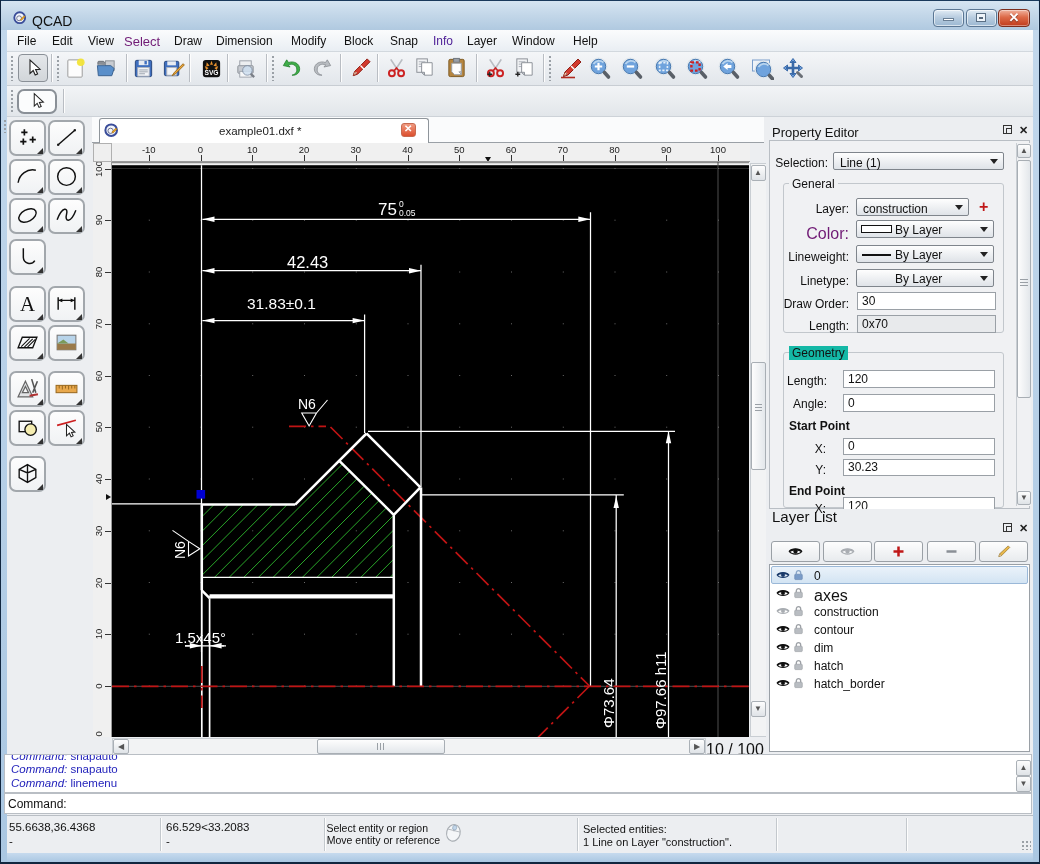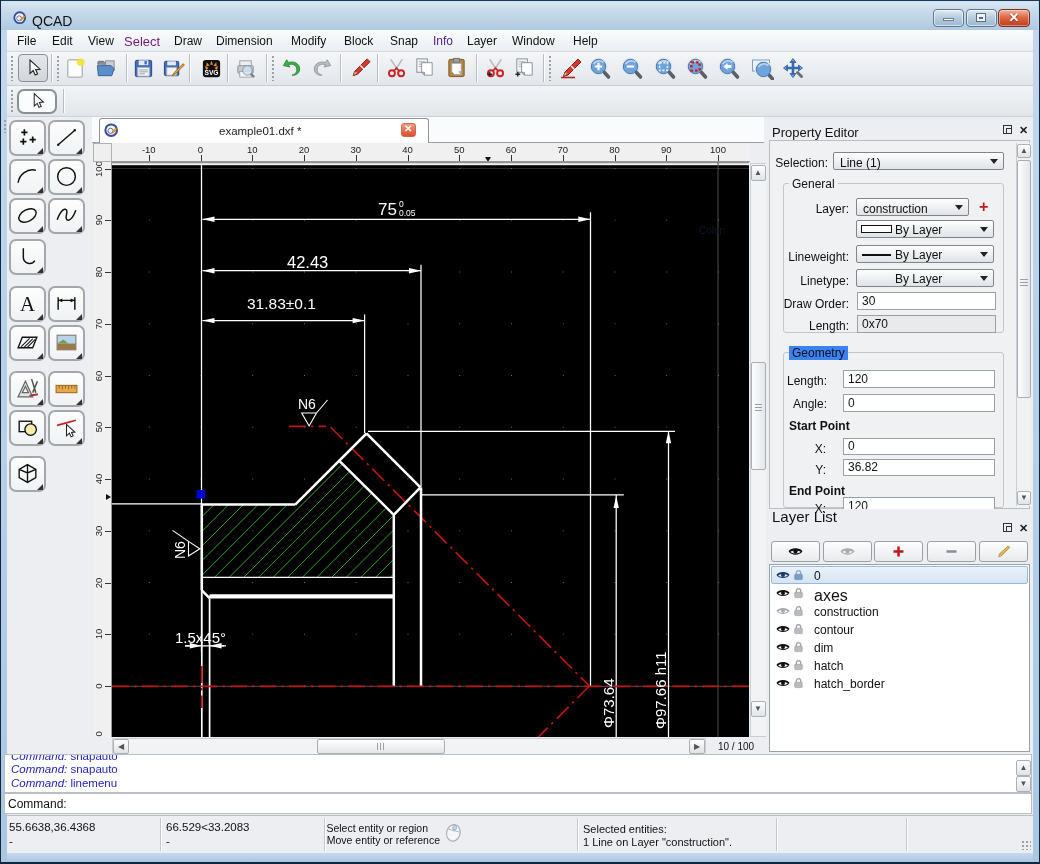--- a/index.html
+++ b/index.html
@@ -410,42 +410,42 @@
 <div class="ab" style="left:749.5px;top:163px;width:17px;height:574px;background:#f2f3f4;border:1px solid #c9ced3"></div>
 <div class="ab" style="left:750.5px;top:165px;width:15px;height:16px;border:1px solid #aab0b6;border-radius:2px;background:linear-gradient(#fdfdfd,#dfe3e7);color:#555;font-size:8px;text-align:center;line-height:14px">▲</div>
 <div class="ab" style="left:750.5px;top:701px;width:15px;height:16px;border:1px solid #aab0b6;border-radius:2px;background:linear-gradient(#fdfdfd,#dfe3e7);color:#555;font-size:8px;text-align:center;line-height:14px">▼</div>
 <div class="ab" style="left:750.5px;top:362px;width:15px;height:108px;border:1px solid #a8aeb4;border-radius:2px;background:linear-gradient(90deg,#fdfdfd,#e3e7eb)"></div>
 <div class="ab" style="left:754.5px;top:404px;width:7px;height:1px;background:#9aa0a6;box-shadow:0 3px #9aa0a6,0 6px #9aa0a6"></div>
 <div class="ab" style="left:112px;top:738px;width:594px;height:17px;background:#f2f3f4;border:1px solid #c9ced3"></div>
 <div class="ab" style="left:113px;top:739px;width:16px;height:15px;border:1px solid #aab0b6;border-radius:2px;background:linear-gradient(#fdfdfd,#dfe3e7);color:#555;font-size:8px;text-align:center;line-height:13px">◀</div>
 <div class="ab" style="left:689px;top:739px;width:16px;height:15px;border:1px solid #aab0b6;border-radius:2px;background:linear-gradient(#fdfdfd,#dfe3e7);color:#555;font-size:8px;text-align:center;line-height:13px">▶</div>
 <div class="ab" style="left:317px;top:739px;width:128px;height:15px;border:1px solid #a8aeb4;border-radius:2px;background:linear-gradient(#fdfdfd,#e3e7eb)"></div>
 <div class="ab" style="left:377px;top:743px;width:1px;height:7px;background:#9aa0a6;box-shadow:3px 0 #9aa0a6,6px 0 #9aa0a6"></div>
-<div class="ab" style="left:706px;top:741px;width:60px;height:13px;font-size:10px;color:#111;text-align:center">10 / 100</div>
+<div class="ab" style="left:706px;top:741px;width:60px;height:13px;font-size:16px;color:#111;text-align:left">10 / 100</div>
 <div class="ab" style="left:766px;top:117px;width:266px;height:638px;background:#eceef1"></div>
 <div class="ab" style="left:772px;top:125px;font-size:13px;color:#111">Property Editor</div>
 <div class="ab" style="left:1003px;top:125px;width:9px;height:9px;border:1px solid #333"></div>
 <div class="ab" style="left:1006px;top:128px;width:6px;height:6px;border:1px solid #333;background:#eceef1"></div>
 <div class="ab" style="left:1019px;top:124px;font-size:11px;color:#222;font-weight:bold">✕</div>
 <div class="ab" style="left:769px;top:140px;width:261px;height:369px;background:#f0f1f3;border:1px solid #b9bec4"></div>
 <div class="ab" style="left:678px;top:156px;width:150px;text-align:right;font-size:12px;color:#111">Selection:</div>
 <div class="ab" style="left:833px;top:152px;width:171px;height:17.5px;border:1px solid #7f858c;border-radius:2px;background:linear-gradient(#fefefe,#dfe3e8)"><span style="font-size:12px;color:#111;padding-left:6px;line-height:17px">Line (1)</span></div>
 <div class="ab" style="left:990px;top:158.75px;width:0;height:0;border-left:4px solid transparent;border-right:4px solid transparent;border-top:5px solid #222"></div>
 <div class="ab" style="left:1016px;top:143px;width:15px;height:363px;background:#f0f1f3;border-left:1px solid #c9ced3"></div>
 <div class="ab" style="left:1017px;top:144px;width:14px;height:14px;border:1px solid #aab0b6;border-radius:2px;background:linear-gradient(#fdfdfd,#dfe3e7);color:#555;font-size:8px;text-align:center;line-height:12px">▲</div>
 <div class="ab" style="left:1017px;top:491px;width:14px;height:14px;border:1px solid #aab0b6;border-radius:2px;background:linear-gradient(#fdfdfd,#dfe3e7);color:#555;font-size:8px;text-align:center;line-height:12px">▼</div>
 <div class="ab" style="left:1017px;top:160px;width:14px;height:238px;border:1px solid #a8aeb4;border-radius:2px;background:linear-gradient(90deg,#fdfdfd,#e3e7eb)"></div>
 <div class="ab" style="left:1020px;top:279px;width:8px;height:1px;background:#9aa0a6;box-shadow:0 3px #9aa0a6,0 6px #9aa0a6"></div>
 <div class="ab" style="left:783px;top:183px;width:221px;height:150px;border:1px solid #c2c7cc;border-radius:3px"></div>
 <div class="ab" style="left:789px;top:177px;background:#f0f1f3;padding:0 3px;font-size:12px;color:#111">General</div>
 <div class="ab" style="left:699px;top:202px;width:150px;text-align:right;font-size:12px;color:#111">Layer:</div>
 <div class="ab" style="left:856px;top:198px;width:113px;height:18px;border:1px solid #7f858c;border-radius:2px;background:linear-gradient(#fefefe,#dfe3e8)"><span style="font-size:12px;color:#111;padding-left:6px;line-height:17px">construction</span></div>
 <div class="ab" style="left:955px;top:205.0px;width:0;height:0;border-left:4px solid transparent;border-right:4px solid transparent;border-top:5px solid #222"></div>
 <div class="ab" style="left:979px;top:198px;font-size:16px;color:#c01818;font-weight:bold">+</div>
-<div class="ab" style="left:699px;top:225px;width:150px;text-align:left;font-size:10px;color:#0f172a">Color:</div>
+<div class="ab" style="left:699px;top:225px;width:150px;text-align:right;font-size:16px;color:#701a75">Color:</div>
 <div class="ab" style="left:856px;top:220px;width:138px;height:18px;border:1px solid #7f858c;border-radius:2px;background:linear-gradient(#fefefe,#dfe3e8)">
     <div class="ab" style="left:4px;top:4px;width:31px;height:8px;background:#fff;border:1.5px solid #111"></div>
     <span class="ab" style="left:38px;top:2px;font-size:12px;color:#111">By Layer</span>
   </div>
 <div class="ab" style="left:980px;top:227.0px;width:0;height:0;border-left:4px solid transparent;border-right:4px solid transparent;border-top:5px solid #222"></div>
 <div class="ab" style="left:699px;top:249.5px;width:150px;text-align:right;font-size:12px;color:#111">Lineweight:</div>
 <div class="ab" style="left:856px;top:244.5px;width:138px;height:18px;border:1px solid #7f858c;border-radius:2px;background:linear-gradient(#fefefe,#dfe3e8)">
     <div class="ab" style="left:5px;top:8.5px;width:29px;height:1.5px;background:#111"></div>
     <span class="ab" style="left:38px;top:2px;font-size:12px;color:#111">By Layer</span>
   </div>
@@ -453,30 +453,30 @@
 <div class="ab" style="left:699px;top:274px;width:150px;text-align:right;font-size:12px;color:#111">Linetype:</div>
 <div class="ab" style="left:856px;top:268.5px;width:138px;height:18.5px;border:1px solid #7f858c;border-radius:2px;background:linear-gradient(#fefefe,#dfe3e8)">
     <span class="ab" style="left:38px;top:2px;font-size:12px;color:#111">By Layer</span>
   </div>
 <div class="ab" style="left:980px;top:275.75px;width:0;height:0;border-left:4px solid transparent;border-right:4px solid transparent;border-top:5px solid #222"></div>
 <div class="ab" style="left:699px;top:297px;width:150px;text-align:right;font-size:12px;color:#111">Draw Order:</div>
 <div class="ab" style="left:857px;top:292px;width:139px;height:18px;border:1px solid #9aa0a6;background:#fff;font-size:12px;color:#111;padding:1px 4px;line-height:14px">30</div>
 <div class="ab" style="left:699px;top:319px;width:150px;text-align:right;font-size:12px;color:#111">Length:</div>
 <div class="ab" style="left:857px;top:314.5px;width:139px;height:18px;border:1px solid #9aa0a6;background:#e8eaec;font-size:12px;color:#111;padding:1px 4px;line-height:14px">0x70</div>
 <div class="ab" style="left:783px;top:352px;width:221px;height:156px;border:1px solid #c2c7cc;border-radius:3px"></div>
-<div class="ab" style="left:789px;top:346px;background:#3b82f6;padding:0 3px;font-size:12px;color:#111">Geometry</div>
+<div class="ab" style="left:789px;top:346px;background:#14b8a6;padding:0 3px;font-size:12px;color:#111">Geometry</div>
 <div class="ab" style="left:677px;top:373.5px;width:150px;text-align:right;font-size:12px;color:#111">Length:</div>
 <div class="ab" style="left:843px;top:370px;width:152px;height:18px;border:1px solid #9aa0a6;background:#fff;font-size:12px;color:#111;padding:1px 4px;line-height:14px">120</div>
 <div class="ab" style="left:677px;top:396.5px;width:150px;text-align:right;font-size:12px;color:#111">Angle:</div>
 <div class="ab" style="left:843px;top:393.5px;width:152px;height:18px;border:1px solid #9aa0a6;background:#fff;font-size:12px;color:#111;padding:1px 4px;line-height:14px">0</div>
 <div class="ab" style="left:789px;top:419px;font-weight:bold;font-size:12px;color:#111">Start Point</div>
 <div class="ab" style="left:676px;top:442px;width:150px;text-align:right;font-size:12px;color:#111">X:</div>
 <div class="ab" style="left:843px;top:437.5px;width:152px;height:17px;border:1px solid #9aa0a6;background:#fff;font-size:12px;color:#111;padding:1px 4px;line-height:13px">0</div>
 <div class="ab" style="left:676px;top:463px;width:150px;text-align:right;font-size:12px;color:#111">Y:</div>
-<div class="ab" style="left:843px;top:459px;width:152px;height:17px;border:1px solid #9aa0a6;background:#fff;font-size:12px;color:#111;padding:1px 4px;line-height:13px">36.82</div>
+<div class="ab" style="left:843px;top:459px;width:152px;height:17px;border:1px solid #9aa0a6;background:#fff;font-size:12px;color:#111;padding:1px 4px;line-height:13px">30.23</div>
 <div class="ab" style="left:789px;top:484px;font-weight:bold;font-size:12px;color:#111">End Point</div>
 <div class="ab" style="left:676px;top:502px;width:150px;text-align:right;font-size:12px;color:#111">X:</div>
 <div class="ab" style="left:843px;top:497px;width:152px;height:12px;border:1px solid #9aa0a6;border-bottom:none;background:#fff;font-size:12px;color:#111;padding:1px 4px;overflow:hidden">120</div>
 <div class="ab" style="left:772px;top:508px;font-size:15px;color:#111">Layer List</div>
 <div class="ab" style="left:1003px;top:523px;width:9px;height:9px;border:1px solid #333"></div>
 <div class="ab" style="left:1006px;top:526px;width:6px;height:6px;border:1px solid #333;background:#eceef1"></div>
 <div class="ab" style="left:1019px;top:522px;font-size:11px;color:#222;font-weight:bold">✕</div>
 <div class="ab" style="left:771px;top:541px;width:49px;height:21px;border:1px solid #9aa0a6;border-radius:3px;background:linear-gradient(#fdfdfd,#e8ebee)"></div>
 <svg style="position:absolute;left:788px;top:544px" width="15" height="15" viewBox="0 0 24 24">
     <path d="M2 12 C6 6.5 18 6.5 22 12 C18 17.5 6 17.5 2 12Z" fill="none" stroke="#111" stroke-width="1.8"></path>

